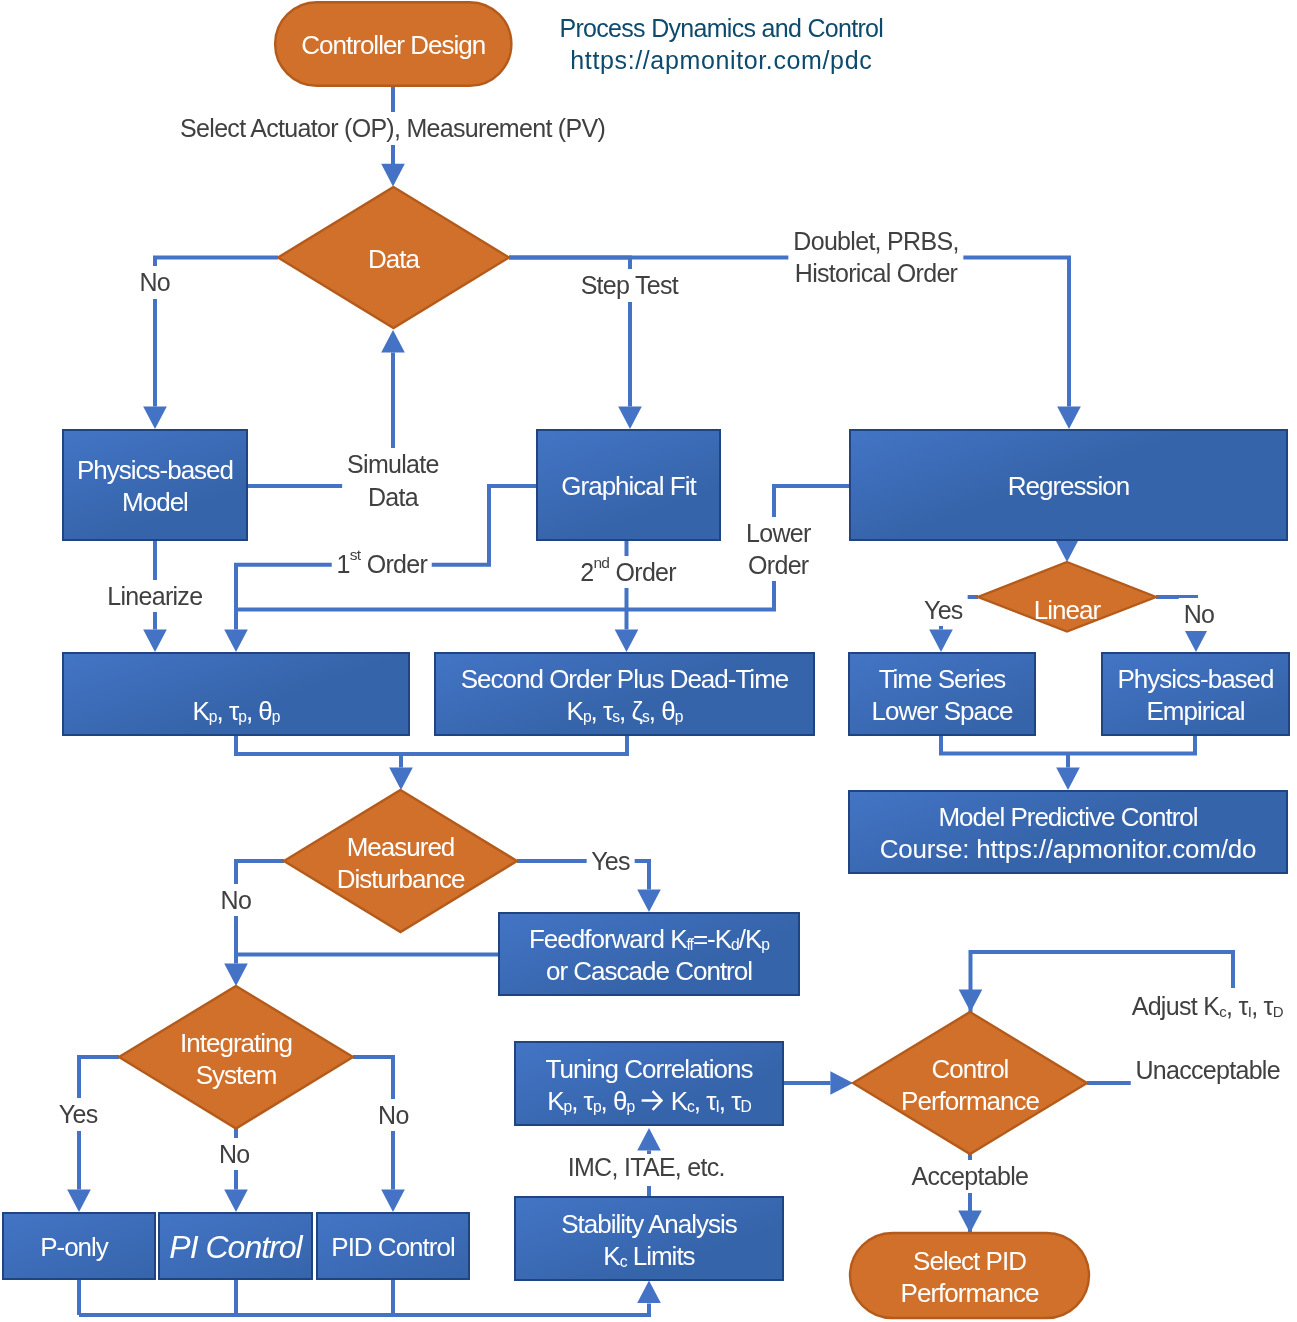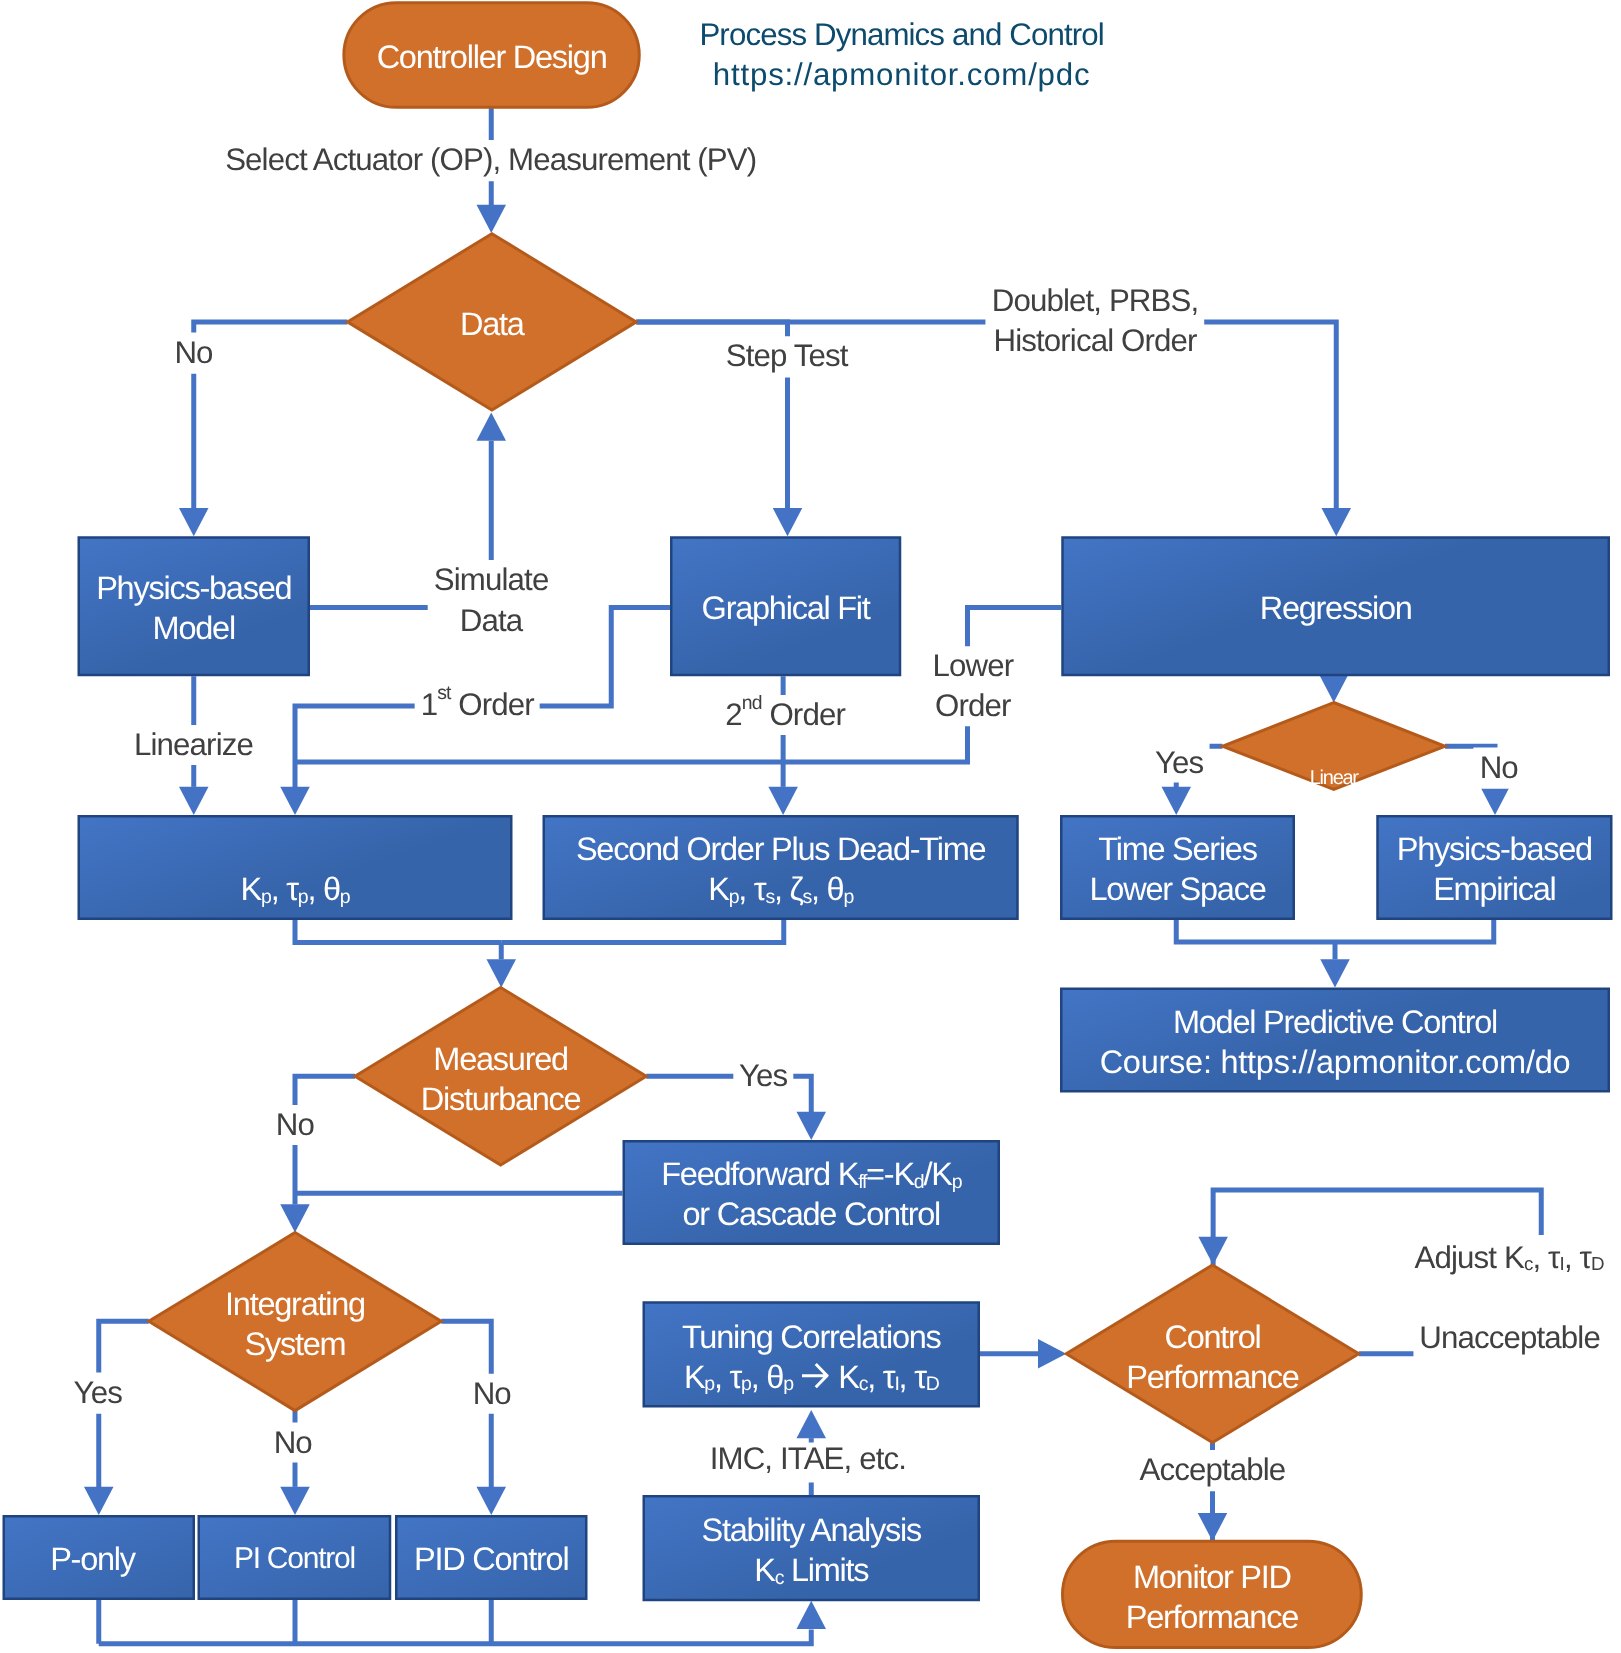--- a/index.html
+++ b/index.html
@@ -218,21 +218,21 @@
       </div>
     <div class="node" style="left:849px;top:429px;width:439px;height:112px;font-size:26px;">
         <span>Regression</span>
       </div>
     <div class="node" style="left:62px;top:652px;width:348px;height:84px;font-size:26px;">
         <span><br><span>K<sub>p</sub>, τ<sub>p</sub>, θ<sub>p</sub></span></span>
       </div>
     <div class="node" style="left:434px;top:652px;width:381px;height:84px;font-size:26px;">
         <span><span>Second Order Plus Dead-Time</span><br><span>K<sub>p</sub>, τ<sub>s</sub>, ζ<sub>s</sub>, θ<sub>p</sub></span></span>
       </div>
-    <div class="node" style="left:978px;top:600px;width:178px;height:44px;font-size:16px;justify-content:flex-end;">
+    <div class="node" style="left:978px;top:587px;width:178px;height:44px;font-size:26px;justify-content:flex-end;">
         <span>Linear</span>
       </div>
     <div class="node" style="left:848px;top:652px;width:188px;height:84px;font-size:26px;">
         <span><span>Time Series</span><br><span>Lower Space</span></span>
       </div>
     <div class="node" style="left:1101px;top:652px;width:189px;height:84px;font-size:26px;">
         <span><span>Physics-based</span><br><span>Empirical</span></span>
       </div>
     <div class="node" style="left:848px;top:790px;width:440px;height:84px;font-size:26px;">
         <span><span>Model Predictive Control</span><br><span style="letter-spacing:-0.2px;">Course: https://apmonitor.com/do</span></span>
@@ -242,39 +242,39 @@
       </div>
     <div class="node" style="left:498px;top:912px;width:302px;height:84px;font-size:26px;">
         <span><span>Feedforward K<sub>ff</sub>=-K<sub>d</sub>/K<sub>p</sub></span><br><span>or Cascade Control</span></span>
       </div>
     <div class="node" style="left:119px;top:1022px;width:234px;height:71px;font-size:26px;">
         <span><span>Integrating</span><br><span>System</span></span>
       </div>
     <div class="node" style="left:2px;top:1212px;width:144px;height:68px;font-size:26px;">
         <span>P-only</span>
       </div>
-    <div class="node" style="left:158px;top:1212px;width:155px;height:68px;font-size:24px;">
+    <div class="node" style="left:158px;top:1212px;width:155px;height:68px;font-size:32px;font-style:italic;">
         <span>PI Control</span>
       </div>
     <div class="node" style="left:316px;top:1212px;width:154px;height:68px;font-size:26px;">
         <span>PID Control</span>
       </div>
     <div class="node" style="left:514px;top:1041px;width:270px;height:85px;font-size:26px;">
         <span><span>Tuning Correlations</span><br><span>K<sub>p</sub>, τ<sub>p</sub>, θ<sub>p</sub> <svg class="rarrow" width="22" height="21" viewBox="0 0 22 21">
               <path d="M0.6 10.5 H19.5 M11.6 1.2 L20.6 10.5 L11.6 19.8" fill="none" stroke="#ffffff" stroke-width="2.4"></path>
             </svg> K<sub>c</sub>, τ<sub>I</sub>, τ<sub>D</sub></span></span>
       </div>
     <div class="node" style="left:514px;top:1196px;width:270px;height:85px;font-size:26px;">
         <span><span>Stability Analysis</span><br><span>K<sub>c</sub> Limits</span></span>
       </div>
     <div class="node" style="left:853px;top:1048px;width:234px;height:71px;font-size:26px;">
         <span><span>Control</span><br><span>Performance</span></span>
       </div>
     <div class="node" style="left:850px;top:1233px;width:239px;height:85px;font-size:26px;">
-        <span><span>Monitor PID</span><br><span>Performance</span></span>
+        <span><span>Select PID</span><br><span>Performance</span></span>
       </div>
 
     <div class="edgelabel" style="left:392.6px;top:112.4px;transform:translateX(-50%);font-size:25px;padding:0 5px;">Select Actuator (OP), Measurement (PV)</div>
     <div class="edgelabel" style="left:154.8px;top:266.3px;transform:translateX(-50%);font-size:25px;padding:0 5px;">No</div>
     <div class="edgelabel" style="left:629.4px;top:269.2px;transform:translateX(-50%);font-size:25px;padding:0 7px;">Step Test</div>
     <div class="edgelabel" style="left:876.0px;top:224.5px;transform:translateX(-50%);font-size:25px;padding:0 5px;"><span>Doublet, PRBS,</span><br><span>Historical Order</span></div>
     <div class="edgelabel" style="left:392.9px;top:448.2px;transform:translateX(-50%);font-size:25px;padding:0 5px;"><span>Simulate</span><br><span>Data</span></div>
     <div class="edgelabel" style="left:154.8px;top:579.9px;transform:translateX(-50%);font-size:25px;padding:0 5px;">Linearize</div>
     <div class="edgelabel" style="left:381.8px;top:547.6px;transform:translateX(-50%);font-size:25px;padding:0 5px;">1<sup>st</sup> Order</div>
     <div class="edgelabel" style="left:628.1px;top:555.9px;transform:translateX(-50%);font-size:25px;padding:0 5px;">2<sup>nd</sup> Order</div>

